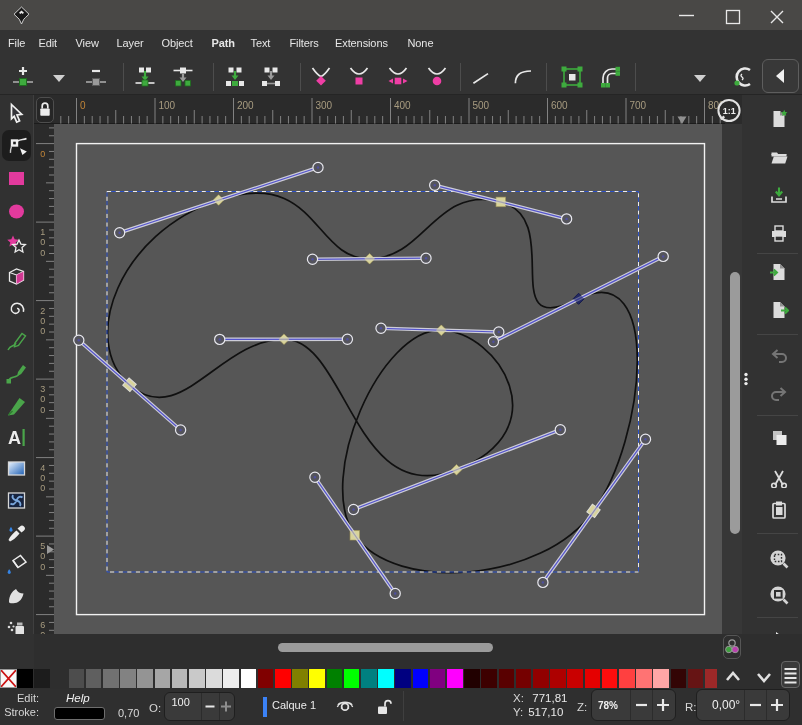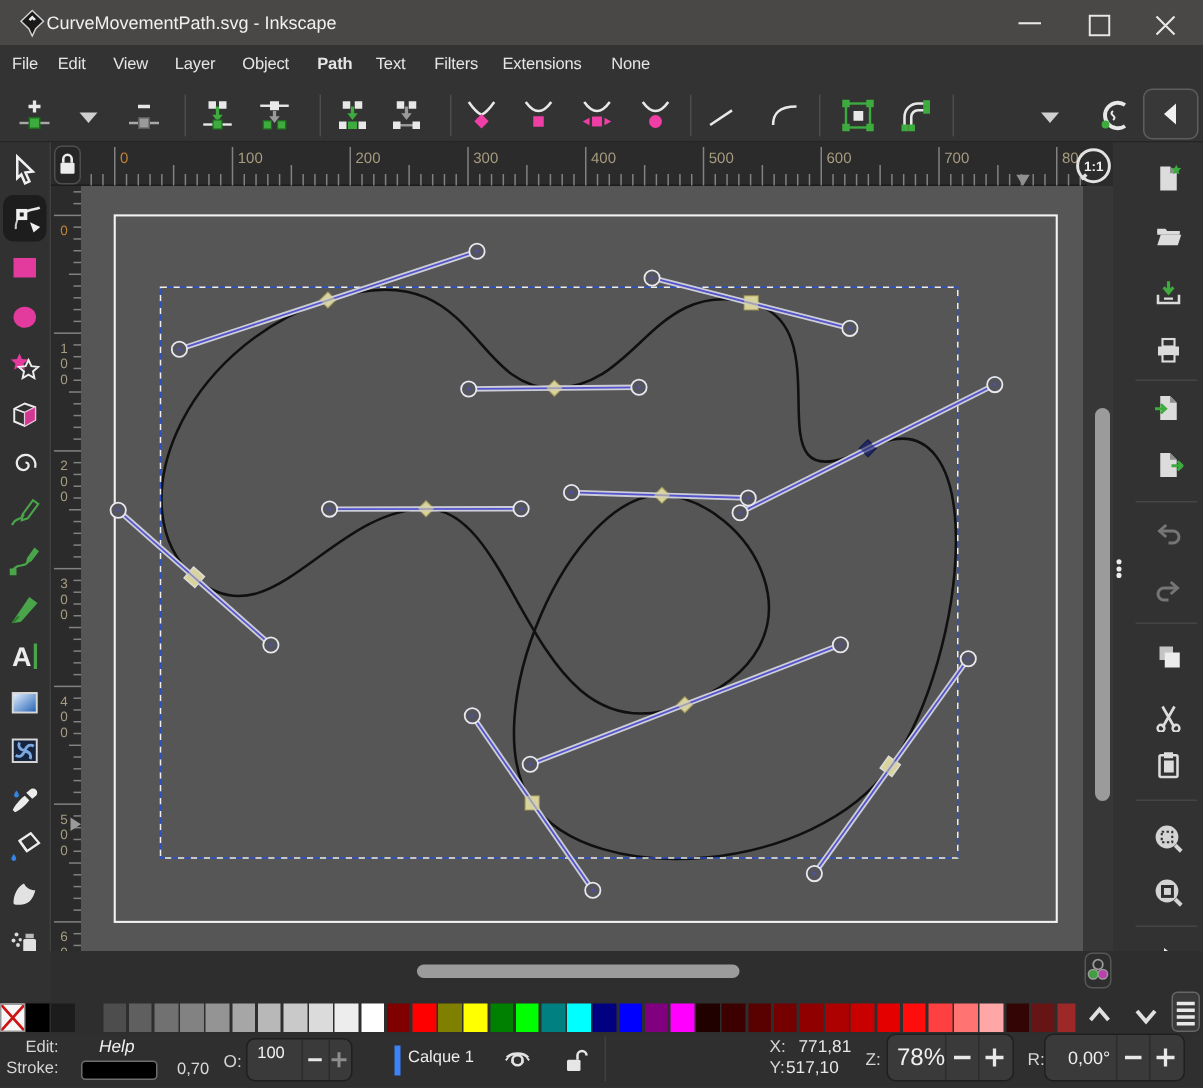--- a/index.html
+++ b/index.html
@@ -8,21 +8,20 @@
 .abs{position:absolute}
 svg{display:block}
 </style></head>
 <body>
 <div id="app">
 <div class="abs" style="left:0px;top:0px;width:802px;height:30px;background:#494846"></div>
 <svg class="abs" style="left:12px;top:6px" width="19" height="19" viewBox="0 0 19 19">
 <path d="M9.5 1 L17 8.2 L13.5 11.5 L11.8 13.2 L9.5 18 L7.2 13.2 L2 8.2 Z" fill="#1a1a1a" stroke="#cfcfcf" stroke-width="1"></path>
 <path d="M7 6.8 L9.5 4.4 L12 6.8 L10.6 7.9 L9.6 6.9 L8.3 8 Z" fill="#e8e8e8"></path>
 </svg>
-<div class="abs" style="left:31px;top:0px;font-size:12px;color:#f0f0f0;font-weight:400;white-space:nowrap;line-height:30px;line-height:30px">CurveMovementPath.svg - Inkscape</div>
 <svg class="abs" style="left:670px;top:0px" width="132" height="30" viewBox="0 0 132 30">
 <line x1="9" y1="15.5" x2="24" y2="15.5" stroke="#e8e8e8" stroke-width="1.4"></line>
 <rect x="56.5" y="10.5" width="13" height="13" fill="none" stroke="#e8e8e8" stroke-width="1.3"></rect>
 <path d="M101 11 L113 23 M113 11 L101 23" stroke="#e8e8e8" stroke-width="1.4"></path>
 </svg>
 <div class="abs" style="left:0px;top:30px;width:802px;height:27px;background:#333333"></div>
 <div class="abs" style="left:8px;top:30px;font-size:11px;color:#e6e6e6;font-weight:400;white-space:nowrap;line-height:15px;line-height:27px;letter-spacing:-0.1px">File</div>
 <div class="abs" style="left:38.5px;top:30px;font-size:11px;color:#e6e6e6;font-weight:400;white-space:nowrap;line-height:15px;line-height:27px;letter-spacing:-0.1px">Edit</div>
 <div class="abs" style="left:75.5px;top:30px;font-size:11px;color:#e6e6e6;font-weight:400;white-space:nowrap;line-height:15px;line-height:27px;letter-spacing:-0.1px">View</div>
 <div class="abs" style="left:116.5px;top:30px;font-size:11px;color:#e6e6e6;font-weight:400;white-space:nowrap;line-height:15px;line-height:27px;letter-spacing:-0.1px">Layer</div>
@@ -672,26 +671,26 @@
 <circle cx="9" cy="9.8" r="3.4" fill="none" stroke="#e2e2e2" stroke-width="1.7"></circle>
 </svg>
 <svg class="abs" style="left:374px;top:698px" width="18" height="18" viewBox="0 0 18 18">
 <rect x="4" y="8.5" width="9" height="7.5" rx="1" fill="#e6e6e6"></rect>
 <path d="M11 8.5 v-2.8 a3 3 0 0 1 6 0" stroke="#e6e6e6" stroke-width="1.7" fill="none"></path>
 </svg>
 <div class="abs" style="left:402.5px;top:691px;width:1px;height:30px;background:#3f3f3f"></div>
 <div class="abs" style="left:513px;top:691.5px;font-size:11.5px;color:#d6d6d6;font-weight:400;white-space:nowrap;line-height:15.5px;line-height:13px">X:</div>
 <div class="abs" style="left:513px;top:705.5px;font-size:11.5px;color:#d6d6d6;font-weight:400;white-space:nowrap;line-height:15.5px;line-height:13px">Y:</div>
 <div class="abs" style="left:524px;top:691.5px;width:43.5px;font-size:11.5px;color:#e8e8e8;text-align:right;line-height:13px">771,81</div>
-<div class="abs" style="left:524px;top:705.5px;width:43.5px;font-size:11.5px;color:#e8e8e8;text-align:left;line-height:13px">517,10</div>
+<div class="abs" style="left:524px;top:705.5px;width:43.5px;font-size:11.5px;color:#e8e8e8;text-align:center;line-height:13px">517,10</div>
 <div class="abs" style="left:577px;top:701px;font-size:11.5px;color:#d6d6d6;font-weight:400;white-space:nowrap;line-height:15.5px;line-height:13px">Z:</div>
 <div class="abs" style="left:591px;top:689px;width:85px;height:32px;background:#3a3a3a;border:1px solid #1f1f1f;border-radius:6px"></div>
 <div class="abs" style="left:630px;top:690px;width:1px;height:30px;background:#2c2c2c"></div>
 <div class="abs" style="left:652px;top:690px;width:1px;height:30px;background:#2c2c2c"></div>
-<div class="abs" style="left:598px;top:699px;font-size:16px;color:#f0f0f0;font-weight:400;white-space:nowrap;line-height:16px;line-height:13px">78%</div>
+<div class="abs" style="left:598px;top:699px;font-size:10px;color:#f0f0f0;font-weight:700;white-space:nowrap;line-height:16px;line-height:13px">78%</div>
 <svg class="abs" style="left:630px;top:689px" width="46" height="32" viewBox="0 0 46 32">
       <path d="M6 16 h11" stroke="#e8e8e8" stroke-width="2.2"></path>
       <path d="M27 16 h12 M33 10 v12" stroke="#e8e8e8" stroke-width="2.2"></path>
     </svg>
 <div class="abs" style="left:685px;top:701px;font-size:11.5px;color:#d6d6d6;font-weight:400;white-space:nowrap;line-height:15.5px;line-height:13px">R:</div>
 <div class="abs" style="left:696px;top:689px;width:94px;height:32px;background:#3a3a3a;border:1px solid #1f1f1f;border-radius:6px"></div>
 <div class="abs" style="left:744px;top:690px;width:1px;height:30px;background:#2c2c2c"></div>
 <div class="abs" style="left:766px;top:690px;width:1px;height:30px;background:#2c2c2c"></div>
 <div class="abs" style="left:712px;top:699px;font-size:12px;color:#f0f0f0;font-weight:400;white-space:nowrap;line-height:16px;line-height:13px">0,00°</div>
 <svg class="abs" style="left:744px;top:689px" width="46" height="32" viewBox="0 0 46 32">

